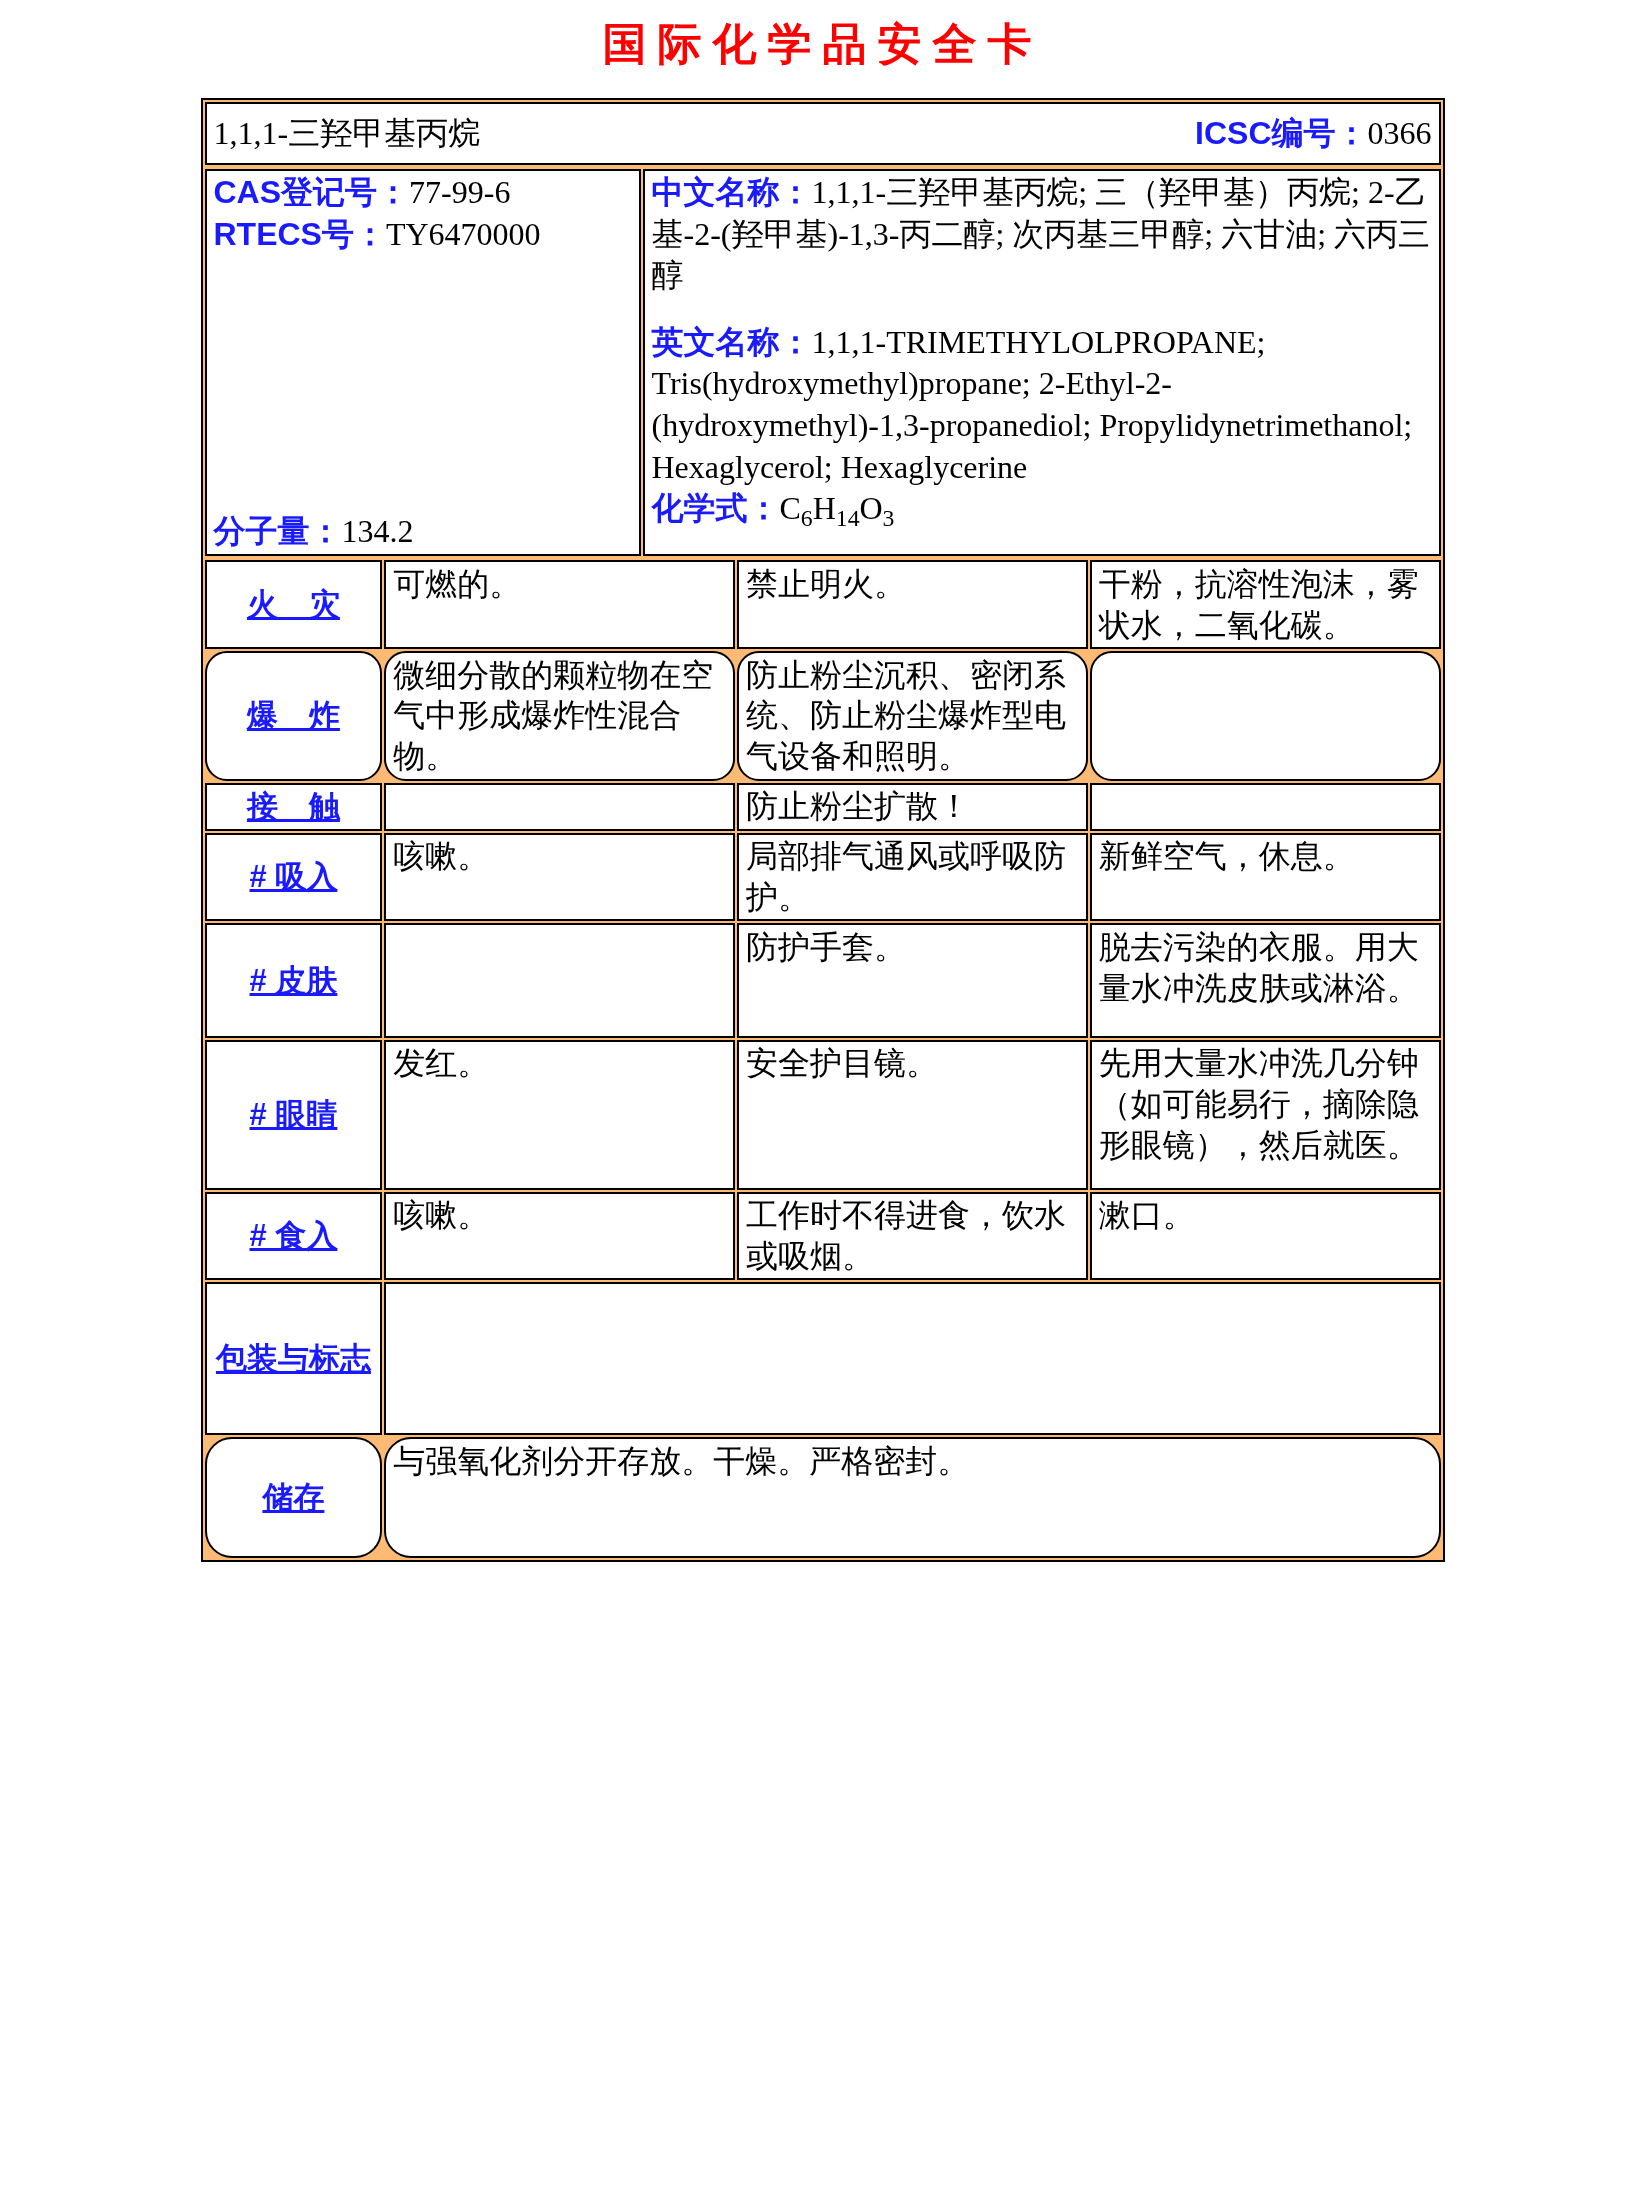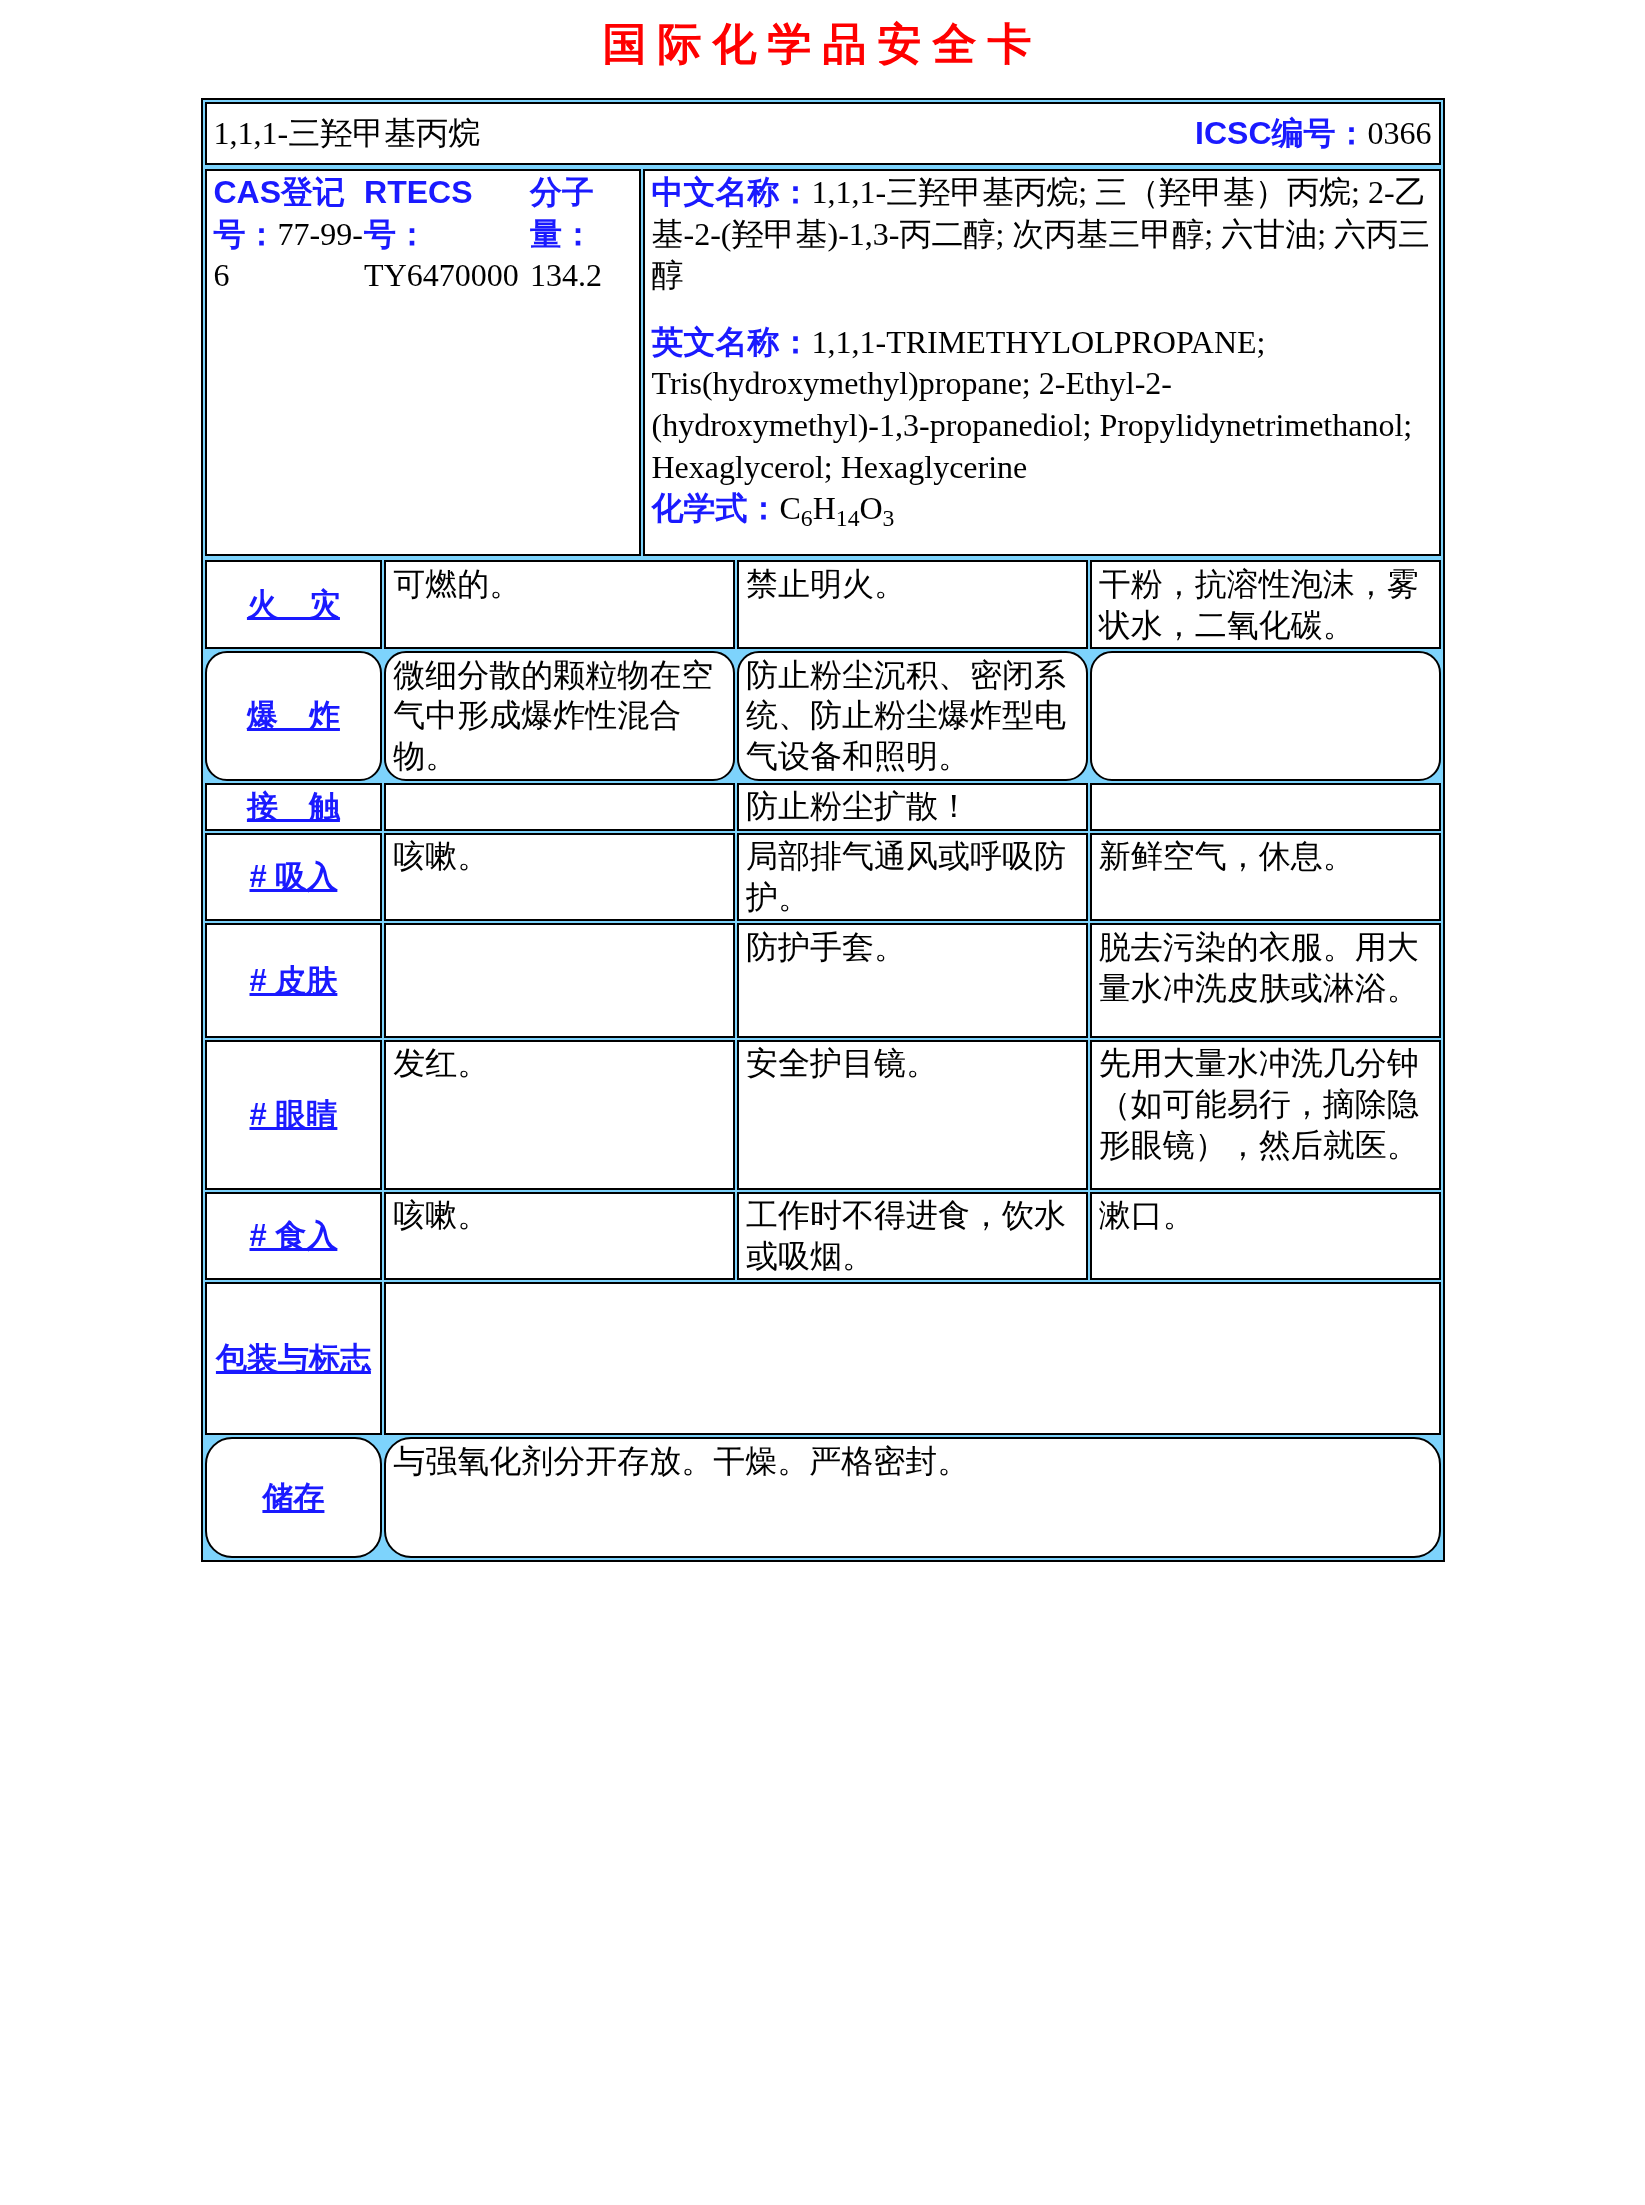--- a/index.html
+++ b/index.html
@@ -8,21 +8,21 @@
     font-family:"Liberation Serif","DejaVu Serif",serif;
     color:#000;
   }
   .page-title {
     margin:15.3px 0 23.6px 0; text-align:center;
     font-size:44px; font-weight:bold; letter-spacing:11px;
     color:var(--title-red,#ff0000);
   }
   .card {
     width:1240px; margin:0 auto; border:2.1px solid var(--border-black,#000);
-    background:#7dd3fc;
+    background:#fdba74;
   }
   table {
     width:100%; border-collapse:separate; border-spacing:2.8px; table-layout:fixed;
   }
   td {
     border:2.1px solid var(--border-black,#000);
     vertical-align:top; padding:1.4px 7px;
     font-size:32px; line-height:1.28; background:#fff;
     word-break:break-word; overflow:hidden;
   }
@@ -32,21 +32,21 @@
     font-weight:bold;
   }
   .label-cell {
     text-align:center; vertical-align:middle; padding:1.4px 2.8px;
     font-size:31px;
     text-decoration:underline;
   }
   
   .name-row-inner { display:flex; justify-content:space-between; align-items:center; height:56px; }
   
-  .identity-left-inner { height:381px; display:flex; flex-direction:row; }
+  .identity-left-inner { height:381px; display:flex; flex-direction:column; }
   .identity-left-inner .spacer { flex:1; }
   .id-line { line-height:1.3; }
   .en-para { margin-top:25px; }
   sub { font-size:0.74em; }
   
   tr.h-header  td { height:88px; }
   tr.h-fire    td { height:69px; }
   tr.h-expl    td { height:117px;border-radius:22px; }
   tr.h-cont    td { height:39px;  }
   tr.h-inh     td { height:78px; }

